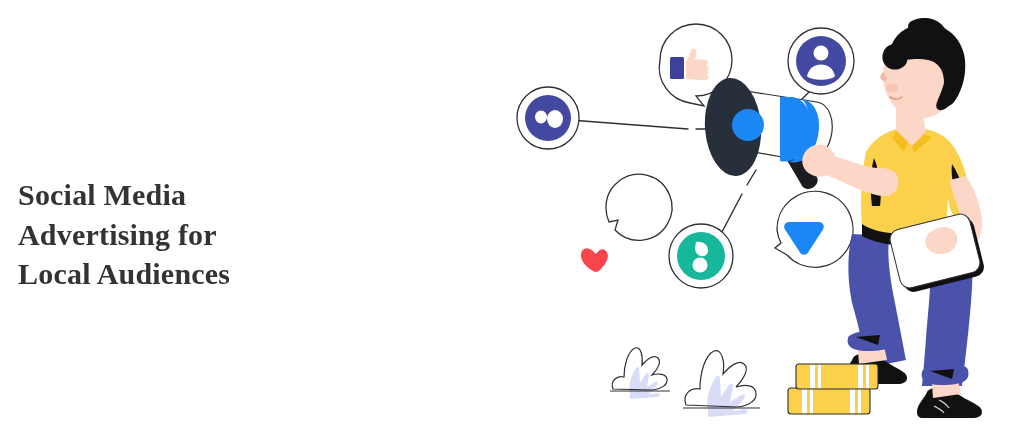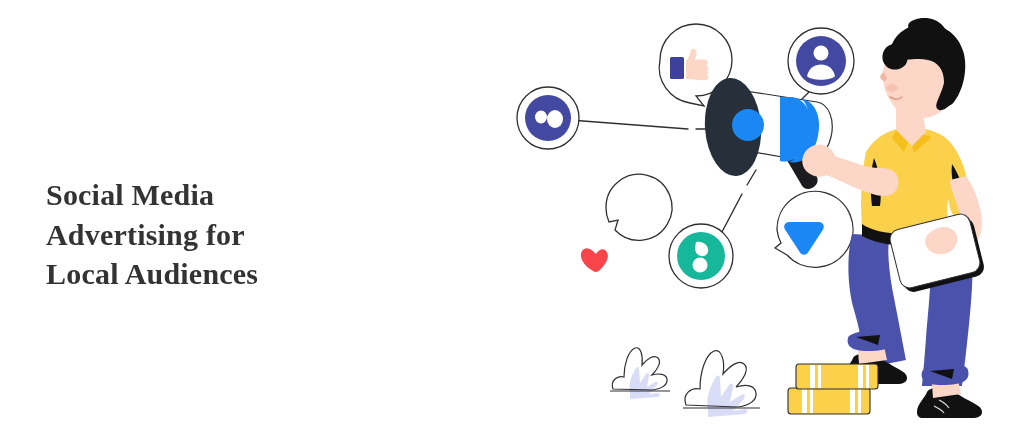--- a/index.html
+++ b/index.html
@@ -10,21 +10,21 @@
   #banner {
     position: relative;
     width: 1025px;
     height: 445px;
     background: #ffffff;
     overflow: hidden;
     font-family: "Liberation Sans", sans-serif;
   }
   #headline {
     position: absolute;
-    left: 46px;
+    left: 18px;
     top: 155px;
     width: 300px;
     font-family: "Liberation Serif", "DejaVu Serif", serif;
     font-weight: bold;
     font-size: 30px;
     line-height: 1.32;
     letter-spacing: 0.2px;
     color: #333333;
     white-space: pre-line;
   }

